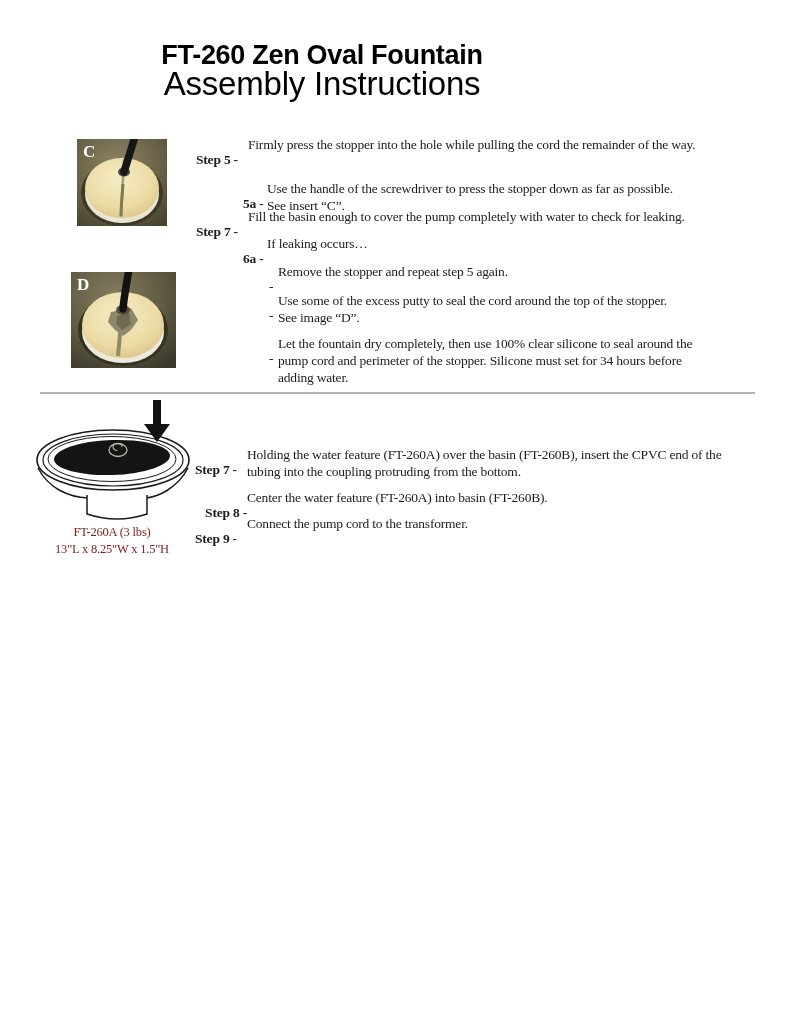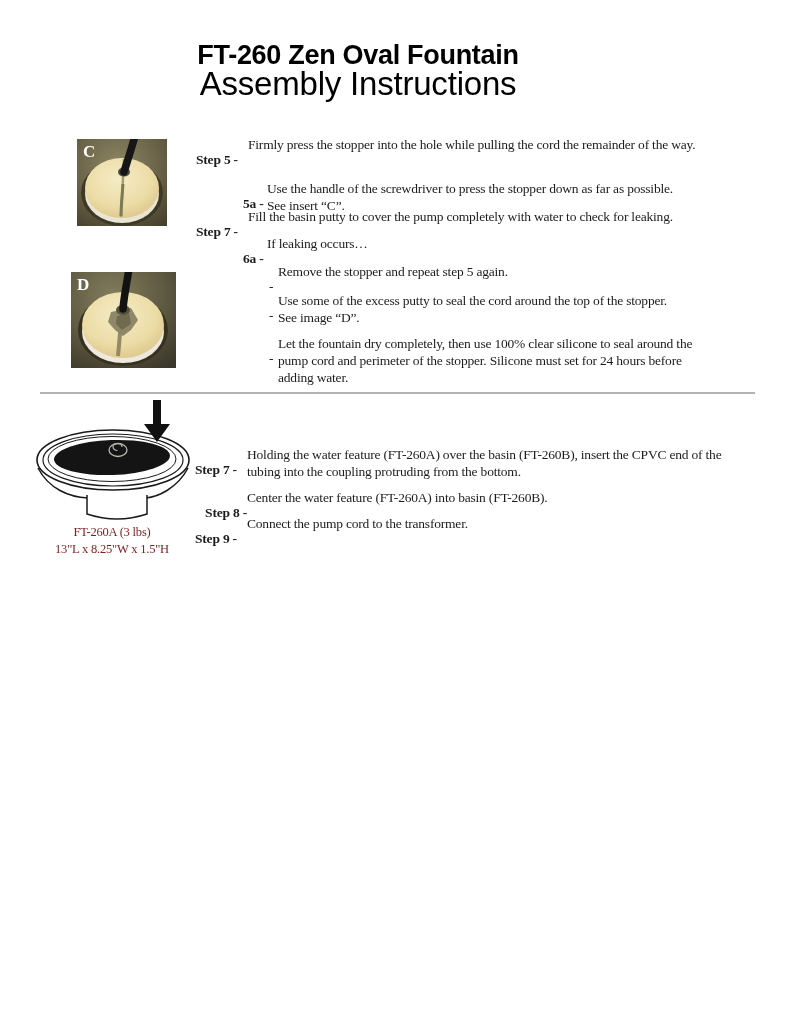--- a/index.html
+++ b/index.html
@@ -2,21 +2,21 @@
 <html><head>
 <meta charset="utf-8">
 <style>
   html,body{margin:0;padding:0;background:#ffffff;}
   .page{
     position:relative;width:800px;height:1035px;background:#ffffff;
     font-family:"Liberation Serif", serif;color:#1c1c1c;overflow:hidden;
   }
   
   .header{position:absolute;top:40px;left:0;width:644px;text-align:center;
-    font-family:"Liberation Sans", sans-serif;color:#000;padding-left:36px;}
+    font-family:"Liberation Sans", sans-serif;color:#000;}
   .title{font-size:27px;font-weight:bold;line-height:30px;letter-spacing:-0.3px;}
   .subtitle{font-size:33px;font-weight:400;line-height:28px;letter-spacing:-0.2px;}
   
   .step{position:absolute;display:flex;font-size:13.5px;line-height:17px;letter-spacing:-0.2px;}
   .step .lbl{font-weight:bold;flex:0 0 auto;white-space:nowrap;margin-top:15px;}
   .step .lines{flex:0 0 auto;}
   .step .lines div{white-space:nowrap;}
   .toplevel{left:196px;}
   .toplevel .lbl{width:52px;}
   .sublevel{left:243px;}
@@ -111,21 +111,21 @@
     <span class="lbl">5a -</span>
     <span class="lines">
       <div>Use the handle of the screwdriver to press the stopper down as far as possible.</div>
       <div>See insert “C”.</div>
     </span>
   </div>
 
   <div class="step toplevel" style="top:208px;">
     <span class="lbl">Step 7 -</span>
     <span class="lines">
-        <div>Fill the basin putty to cover the pump completely with water to check for leaking.</div>
+        <div>Fill the basin enough to cover the pump completely with water to check for leaking.</div>
       </span>
   </div>
 
   <div class="step sublevel" style="top:235px;">
     <span class="lbl">6a -</span>
     <span class="lines">
         <div>If leaking occurs…</div>
       </span>
   </div>
 
@@ -141,21 +141,21 @@
     <span class="lines">
       <div>Use some of the excess putty to seal the cord around the top of the stopper.</div>
       <div>See image “D”.</div>
     </span>
   </div>
 
   <div class="step bullet" style="top:335px;">
     <span class="lbl">-</span>
     <span class="lines">
       <div>Let the fountain dry completely, then use 100% clear silicone to seal around the</div>
-      <div>pump cord and perimeter of the stopper. Silicone must set for 24 hours before</div>
+      <div>pump cord and perimeter of the stopper. Silicone must set for 34 hours before</div>
       <div>adding water.</div>
     </span>
   </div>
 
   <div class="divider"></div>
 
   <svg class="diagram" viewBox="0 0 160 128">
 
     <path d="M5,70 C16,91 36,99 55,100" stroke="#1a1a1a" stroke-width="1.5" fill="none"></path>
     <path d="M155,70 C144,91 124,99 113,100" stroke="#1a1a1a" stroke-width="1.5" fill="none"></path>

